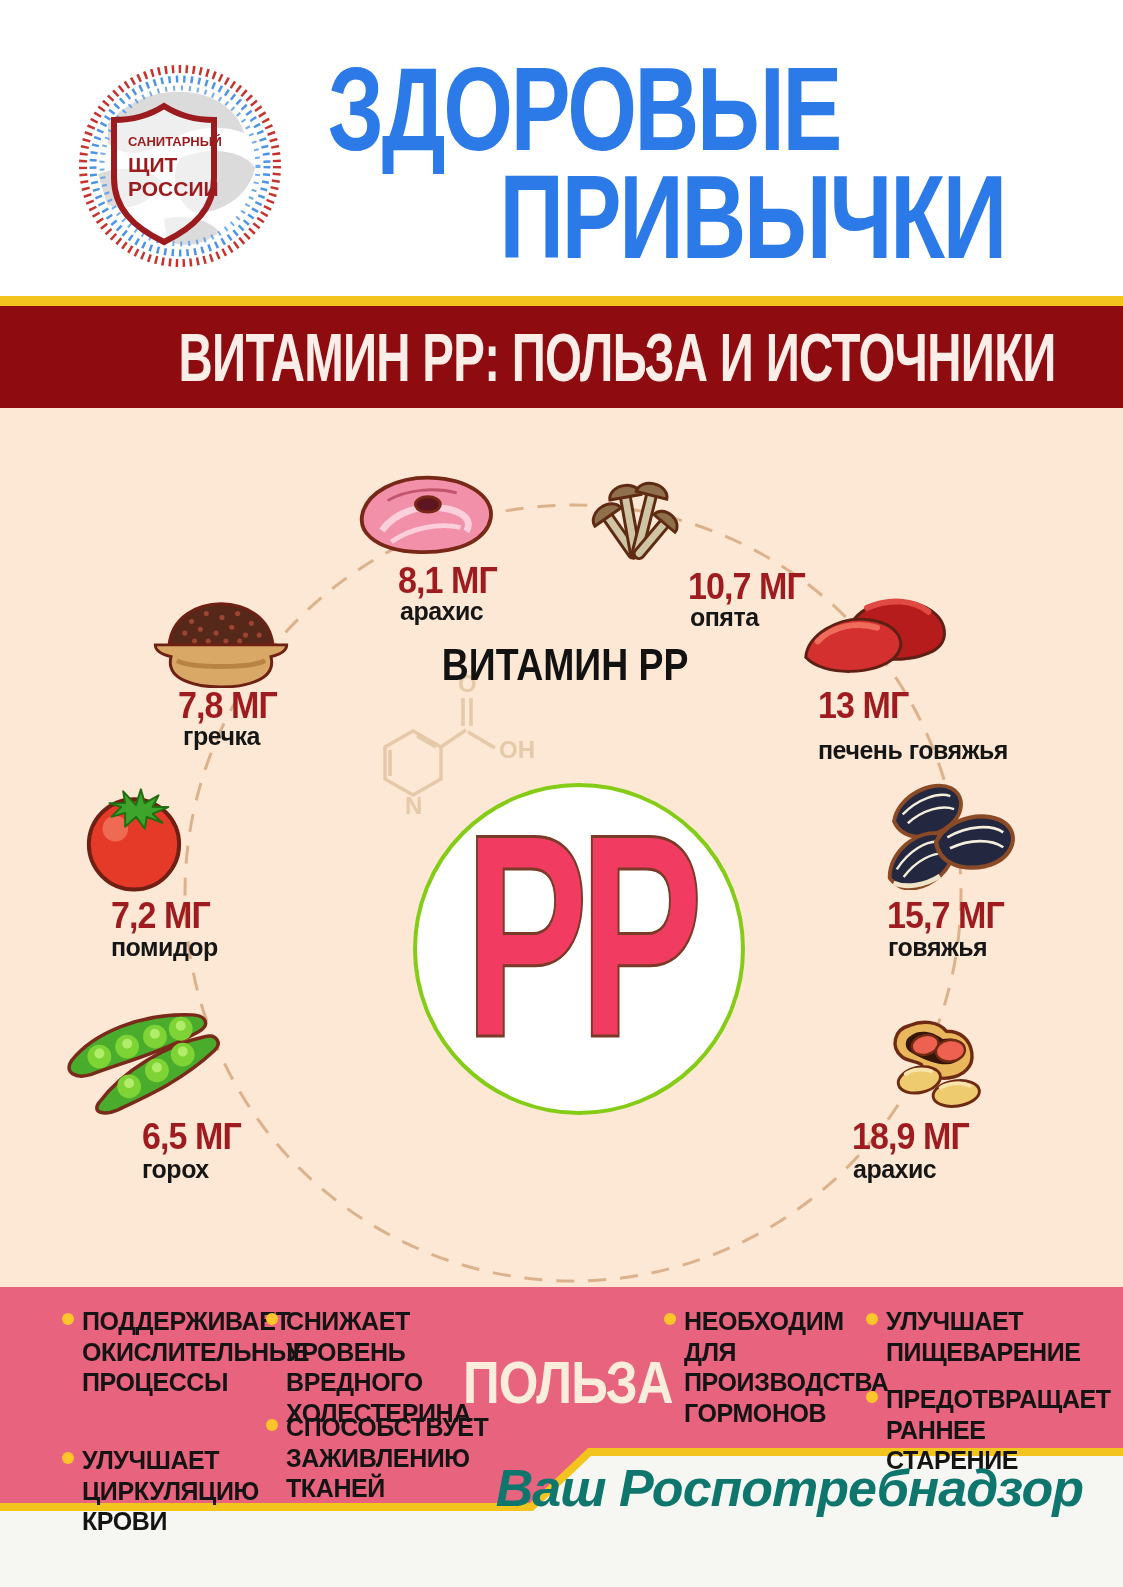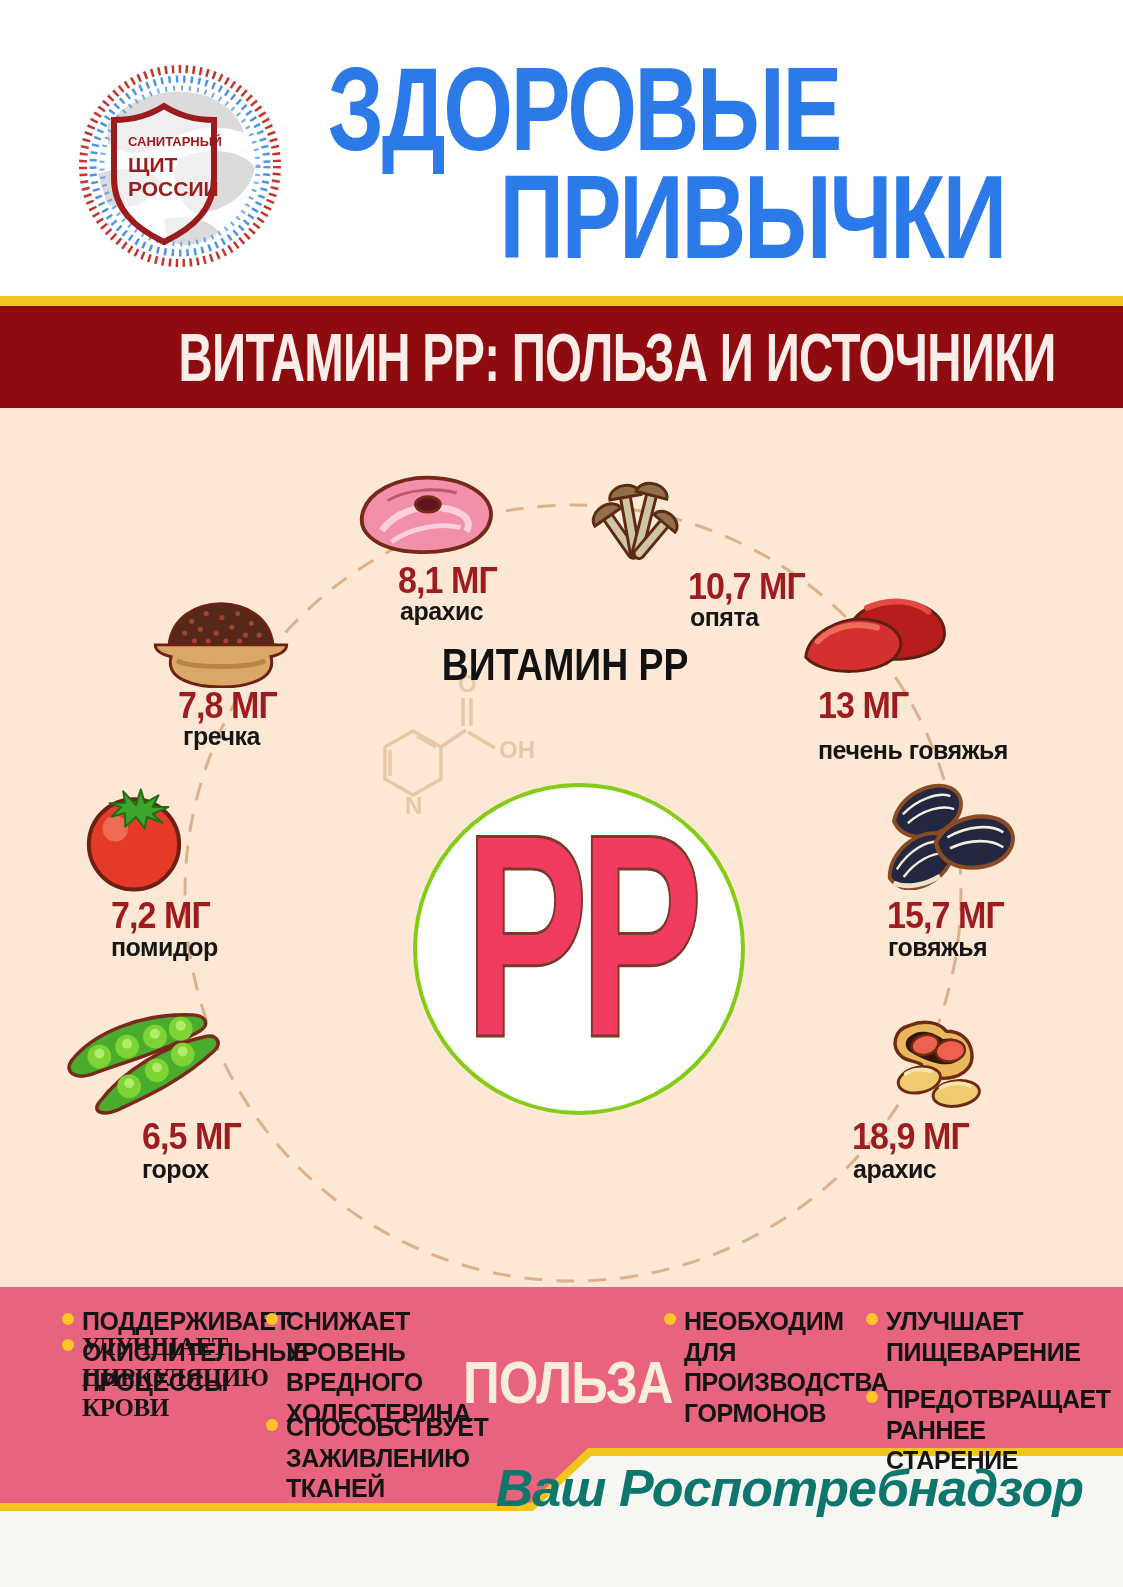--- a/index.html
+++ b/index.html
@@ -79,21 +79,21 @@
   #s-arahis .icon { left:37px; top:6px; width:132px; height:102px; }
   #s-arahis .sval { left:7px; top:114px; } #s-arahis .slbl { left:8px; top:153px; }
 
   
   .panel-svg { position:absolute; left:0; top:1287px; width:1123px; height:226px; }
   .benefit { position:absolute; padding-left:20px; font-weight:bold; font-size:25px;
              line-height:1.22; color:#141414; letter-spacing:-.4px; }
   .benefit::before { content:""; position:absolute; left:0; top:7px; width:12px; height:12px;
                      border-radius:50%; background:#FFC52B; }
   .b1 { left:62px;  top:1306px; width:192px; }
-  .b2 { left:62px;  top:1332px; width:192px;font-family:Liberation Serif, serif; }
+  .b2 { left:62px;  top:1445px; width:192px; }
   .b3 { left:266px; top:1306px; width:230px; }
   .b4 { left:266px; top:1412px; width:230px; }
   .b5 { left:664px; top:1306px; width:192px; }
   .b6 { left:866px; top:1306px; width:218px; }
   .b7 { left:866px; top:1384px; width:218px; }
   .polza { position:absolute; left:446px; top:1348px; width:225px; text-align:center;
            font-size:60px; font-weight:bold; color:#FAEDDC; letter-spacing:-1px;
            transform:scaleX(.85); transform-origin:center; }
 
   

